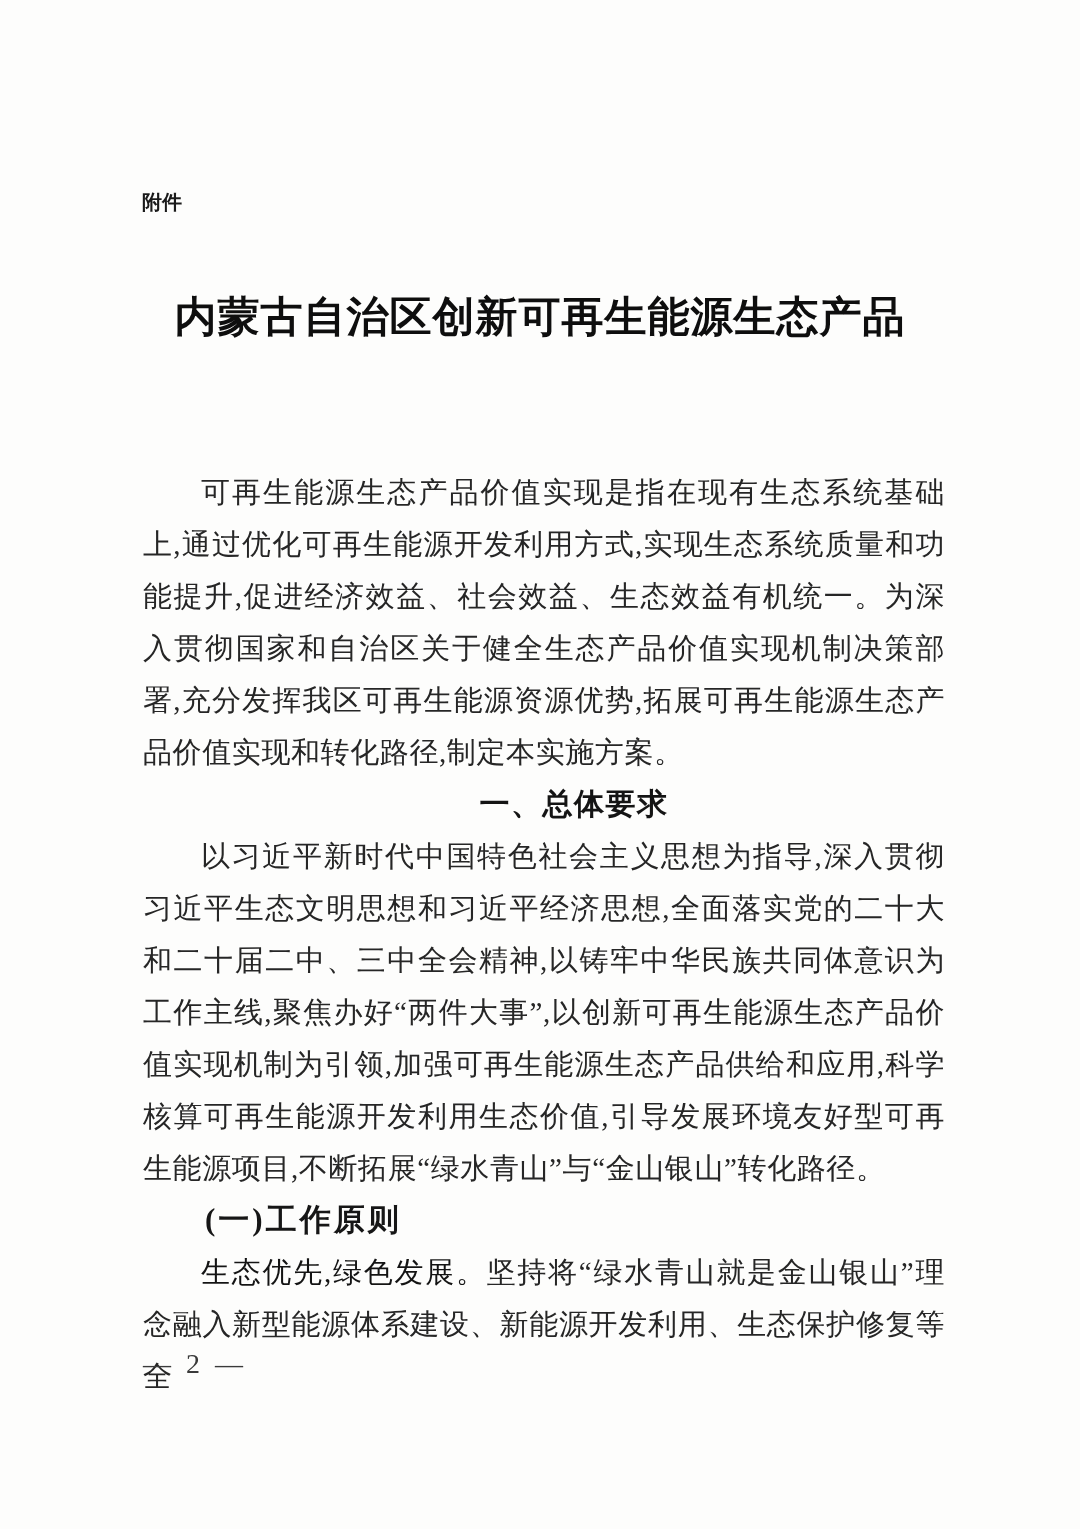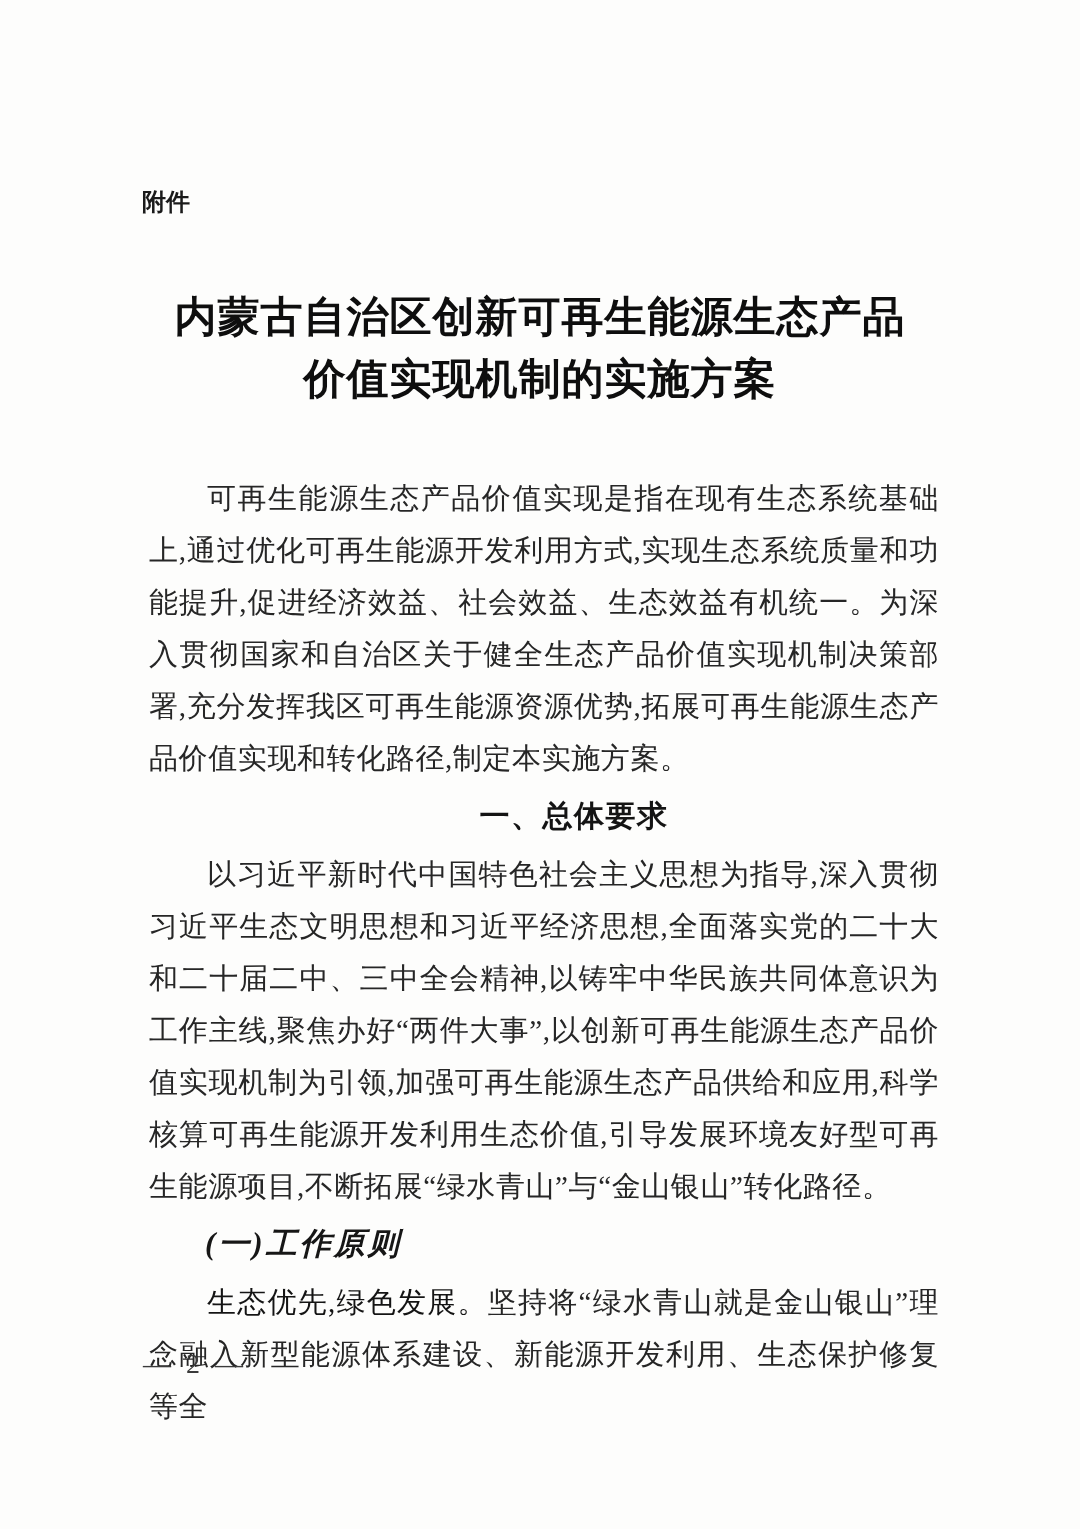--- a/index.html
+++ b/index.html
@@ -14,21 +14,21 @@
     background: #fdfdfc;
     overflow: hidden;
     color: #222;
   }
   .attachment {
     position: absolute;
     top: 184px;
     left: 142px;
     font-family: "Liberation Sans", "DejaVu Sans", sans-serif;
     font-weight: 700;
-    font-size: 24px;
+    font-size: 20px;
     line-height: 36px;
     color: #1a1a1a;
   }
   .doc-title {
     position: absolute;
     top: 286px;
     left: 0;
     width: 100%;
     margin: 0;
     text-align: center;
@@ -48,21 +48,21 @@
     left: 143px;
     width: 802px;
     font-family: "Liberation Serif", "DejaVu Serif", serif;
     font-size: 29px;
     line-height: 52px;
     text-align: justify;
     text-justify: inter-character;
     color: #262626;
   }
   .content p {
-    margin: 6px;
+    margin: 0;
     text-indent: 2em;
     letter-spacing: 0.6px;
   }
   .section-heading {
     margin: 0;
     font-family: "Liberation Sans", "DejaVu Sans", sans-serif;
     font-weight: 700;
     font-size: 30px;
     line-height: 52px;
     text-indent: 2em;
@@ -73,21 +73,20 @@
   .subsection-heading {
     margin: 0;
     font-family: "Liberation Serif", "DejaVu Serif", serif;
     font-weight: 700;
     font-size: 31px;
     line-height: 52px;
     text-indent: 2em;
     letter-spacing: 3px;
     color: #161616;
     text-align: left;
-    font-style: italic;
   }
   .lead-emphasis {
     font-weight: 400;
     letter-spacing: 0.6px;
     color: #141414;
   }
   .page-number {
     position: absolute;
     left: 143px;
     top: 1344px;
@@ -100,21 +99,20 @@
 </style>
 </head>
 <body>
 
 <div class="page">
 
   <div class="attachment">附件</div>
 
   <h1 class="doc-title">
     <span class="title-line">内蒙古自治区创新可再生能源生态产品</span>
-    <span class="title-line">价值实现机制的实施方案</span>
   </h1>
 
   <div class="content">
 
     <p>可再生能源生态产品价值实现是指在现有生态系统基础上,通过优化可再生能源开发利用方式,实现生态系统质量和功能提升,促进经济效益、社会效益、生态效益有机统一。为深入贯彻国家和自治区关于健全生态产品价值实现机制决策部署,充分发挥我区可再生能源资源优势,拓展可再生能源生态产品价值实现和转化路径,制定本实施方案。</p>
 
     <h2 class="section-heading">一、总体要求</h2>
 
     <p>以习近平新时代中国特色社会主义思想为指导,深入贯彻习近平生态文明思想和习近平经济思想,全面落实党的二十大和二十届二中、三中全会精神,以铸牢中华民族共同体意识为工作主线,聚焦办好“两件大事”,以创新可再生能源生态产品价值实现机制为引领,加强可再生能源生态产品供给和应用,科学核算可再生能源开发利用生态价值,引导发展环境友好型可再生能源项目,不断拓展“绿水青山”与“金山银山”转化路径。</p>
 

